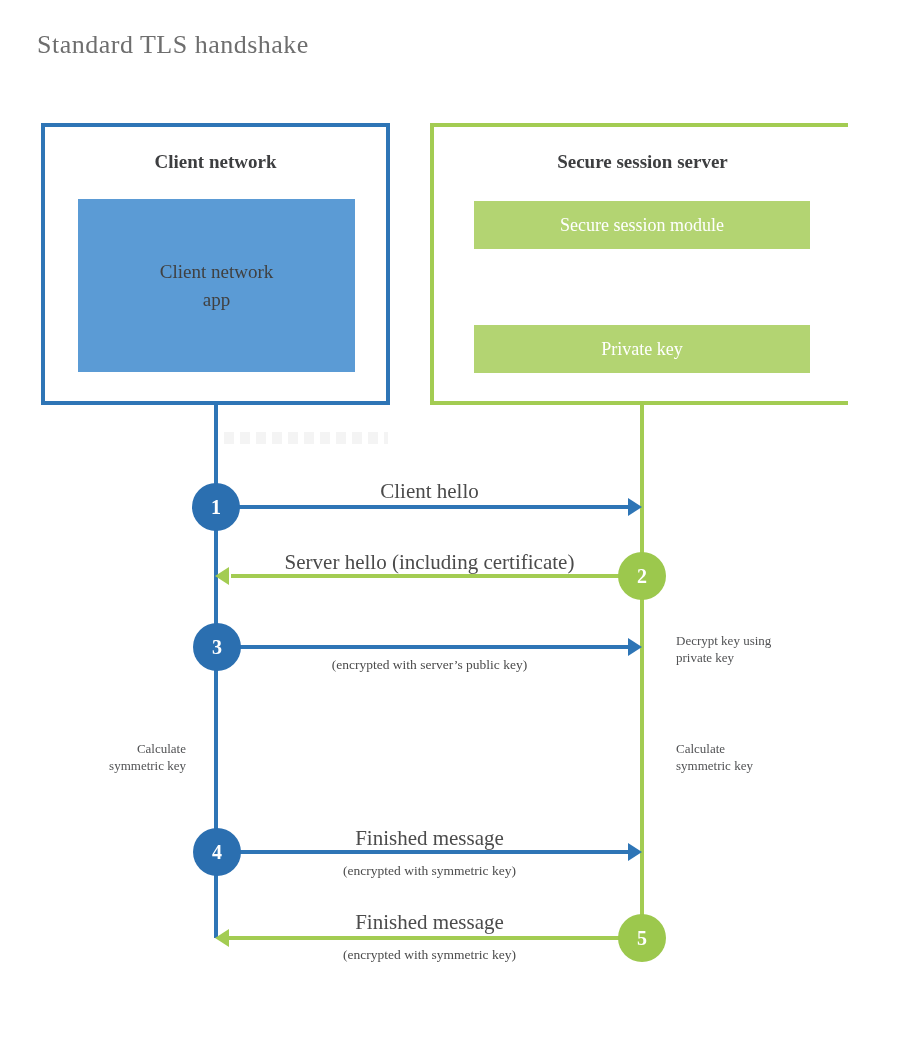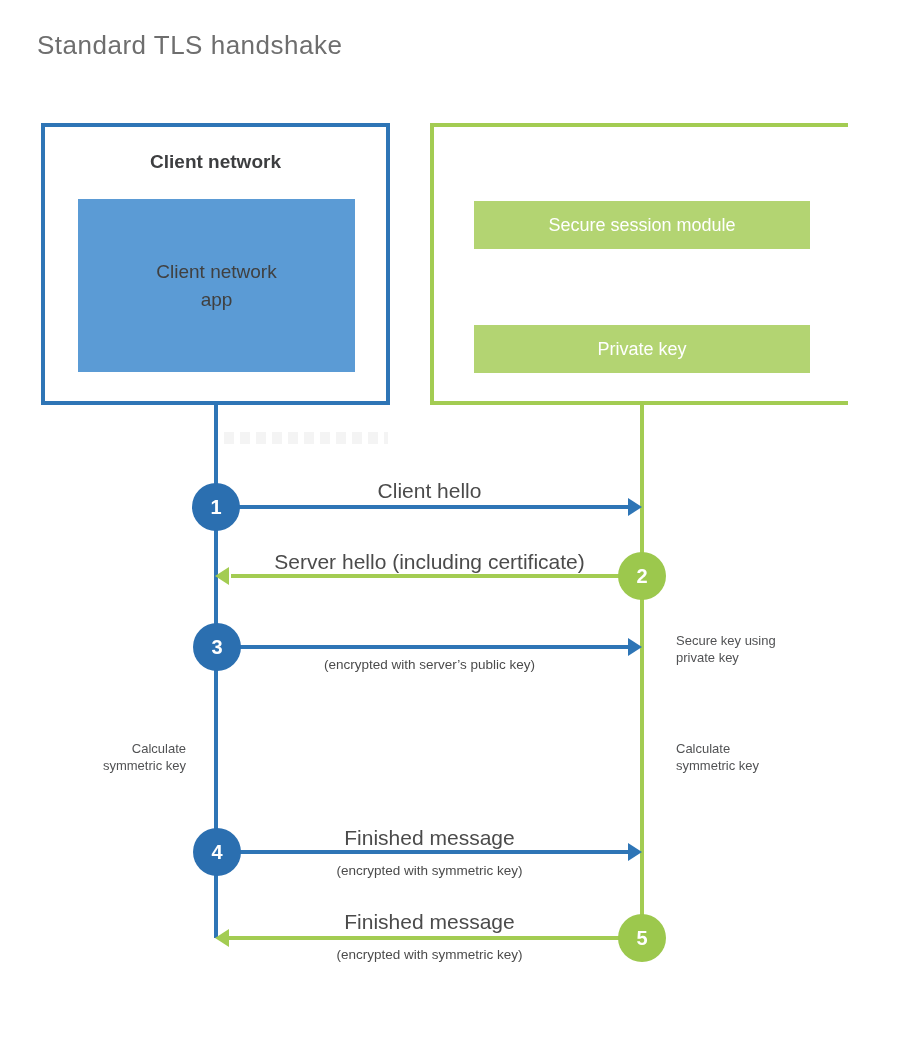--- a/index.html
+++ b/index.html
@@ -1,20 +1,20 @@
 <!DOCTYPE html>
 <html><head>
 <meta charset="utf-8">
 <style>
   html,body{margin:0;padding:0;background:#ffffff;}
   .canvas{
     position:relative;
     width:848px;height:1058px;
     background:#ffffff;
-    font-family:Liberation Sans, sans-serif;
+    font-family:Liberation Serif, serif;
     overflow:hidden;
   }
   :root{
     --blue:#2e75b6;
     --blue-fill:#5b9bd5;
     --blue-circle:#2b6fb0;
     --green:#a3cc52;
     --green-fill:#b3d472;
     --green-circle:#9cc84d;
     --text-dark:#3d3e40;
@@ -122,20 +122,21 @@
 
   <div class="page-title">Standard TLS handshake</div>
 
   <div class="box client">
     <div class="box-title">Client network</div>
     <div class="client-module">Client network
 app</div>
   </div>
 
   <div class="box server">
+    <div class="box-title">Secure session server</div>
     <div class="server-bar b1">Secure session module</div>
     <div class="server-bar b3">Private key</div>
   </div>
 
   <div class="lifeline blue"></div>
   <div class="lifeline green"></div>
   <div class="faint-dashes"></div>
 
   <div class="shaft blue s1"></div>
   <div class="head right h1"></div>
@@ -157,20 +158,20 @@
   <div class="msg m4">Finished message</div>
   <div class="sub sub4">(encrypted with symmetric key)</div>
   <div class="circle blue c4">4</div>
 
   <div class="shaft green s5"></div>
   <div class="head left h5"></div>
   <div class="msg m5">Finished message</div>
   <div class="sub sub5">(encrypted with symmetric key)</div>
   <div class="circle green c5">5</div>
 
-  <div class="note decrypt">Secure key using
+  <div class="note decrypt">Decrypt key using
 private key</div>
   <div class="note calc-left">Calculate
 symmetric key</div>
   <div class="note calc-right">Calculate
 symmetric key</div>
 
 </div>
 
 </body></html>

